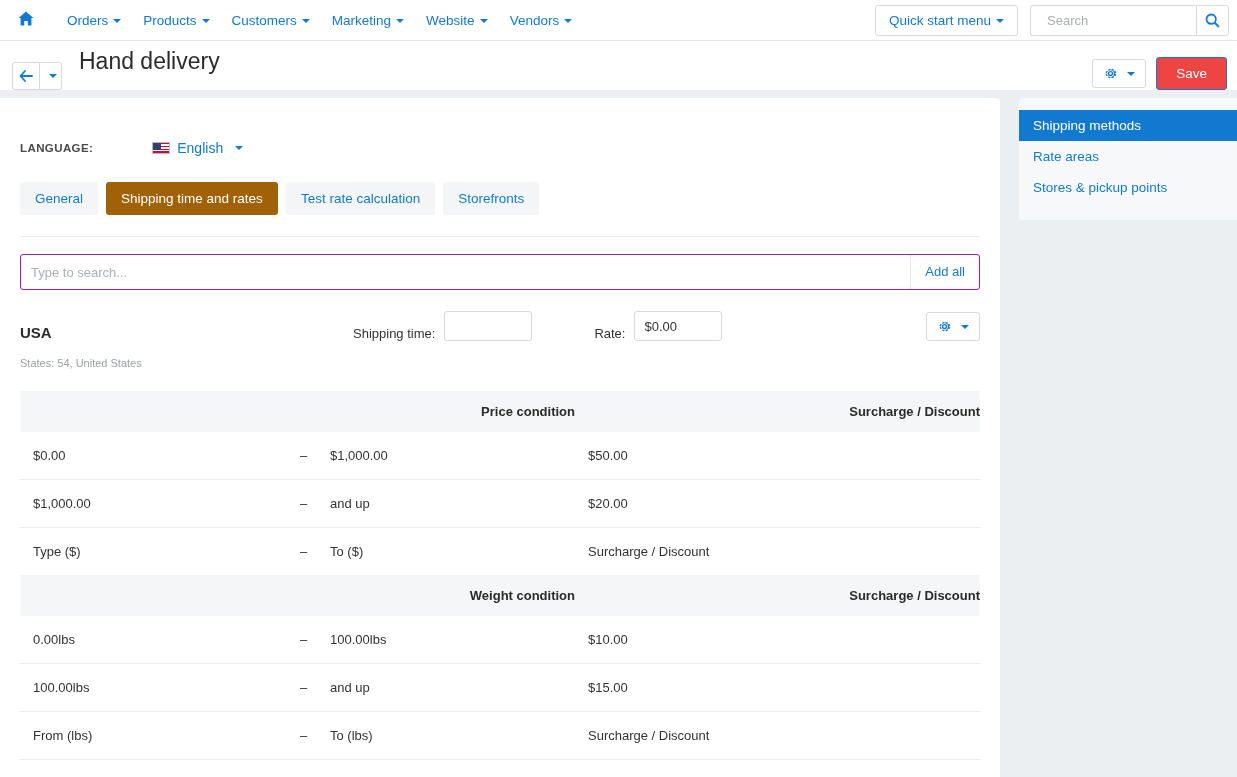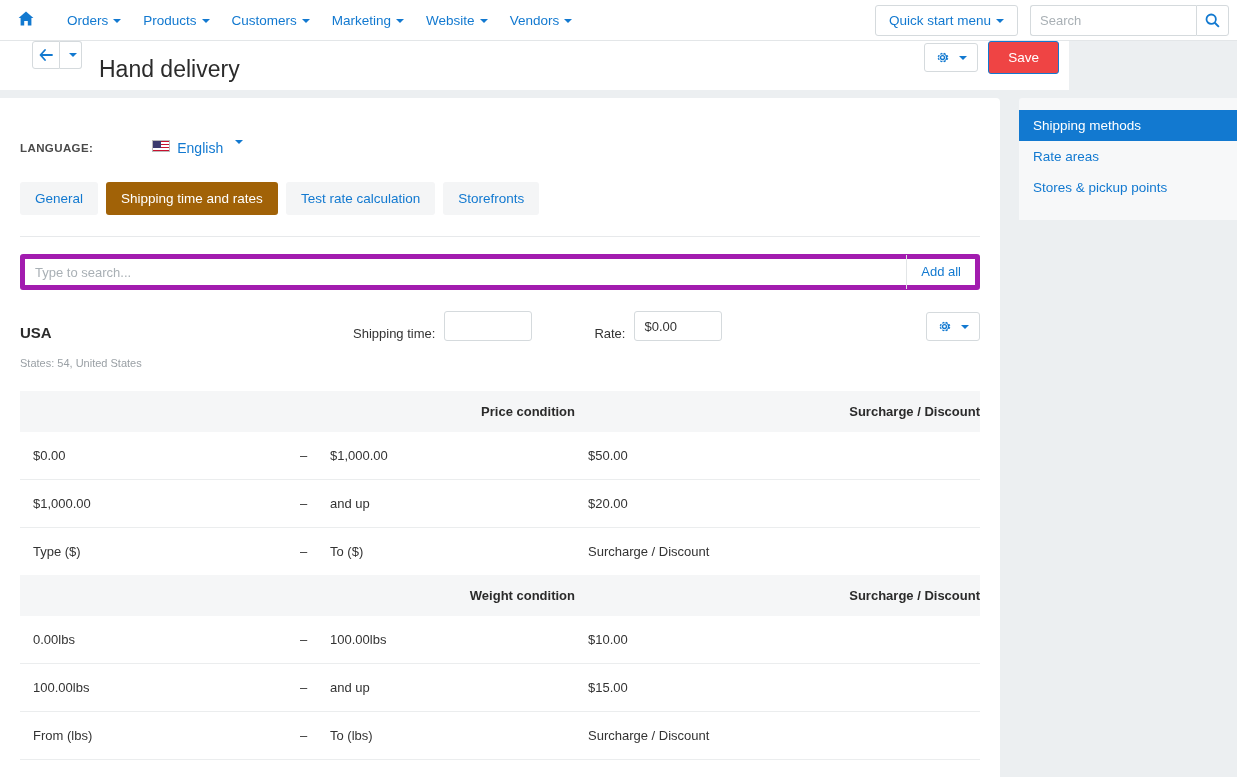--- a/index.html
+++ b/index.html
@@ -43,38 +43,38 @@
   .qsm-btn {
     border: 1px solid #d5dadd; border-radius: 3px; background: #fff;
     color: #1279d0; font-size: 13.5px; padding: 7px 13px;
     cursor: pointer; white-space: nowrap;
   }
   .search-group { display: flex; align-items: stretch; }
   .search-input {
     width: 166px; height: 31px;
     border: 1px solid #d5dadd; border-right: none;
     border-radius: 3px 0 0 3px;
-    padding: 0 9px; font-size: 13px; outline: none;
+    padding: 0 16px; font-size: 13px; outline: none;
     font-family: "Liberation Sans", sans-serif;
     color: #333;
   }
   .search-input::placeholder { color: #a9b0b5; }
   .search-btn {
     width: 33px; height: 31px;
     border: 1px solid #d5dadd; border-radius: 0 3px 3px 0;
     background: #fff; color: #1279d0; cursor: pointer;
     display: flex; align-items: center; justify-content: center;
     padding: 0;
   }
 
   
   .titlebar {
-    position: absolute; left: 0; top: 41px; width: 1069px; height: 49px;
+    position: absolute; left: 0; top: 41px; width: 1237px; height: 49px;
     background: #ffffff;
-    display: flex; align-items: flex-start; padding-left: 20px;
+    display: flex; align-items: flex-end;
   }
   .back-group { display: flex; margin-left: 12px; }
   .back-btn {
     width: 28px; height: 28px;
     border: 1px solid #d5dadd; border-radius: 3px 0 0 3px;
     background: #fff; color: #1279d0; cursor: pointer;
     display: flex; align-items: center; justify-content: center;
     font-size: 14px; padding: 0;
   }
   .back-caret-btn {
@@ -109,21 +109,21 @@
   }
   .lang-row {
     display: flex; align-items: center;
     padding: 42px 0 0 20px;
   }
   .lang-label {
     font-size: 11.5px; font-weight: bold; color: #4a4a4a;
     letter-spacing: .4px;
   }
   .lang-select {
-    display: flex; align-items: flex-start; gap: 7px; margin-left: 59px;
+    display: flex; align-items: center; gap: 7px; margin-left: 59px;
     cursor: pointer;
   }
   .flag {
     width: 18px; height: 12px; border: 1px solid #bbb;
     background:
       linear-gradient(180deg,
         #c8102e 0 14%, #fff 14% 28%, #c8102e 28% 42%, #fff 42% 56%,
         #c8102e 56% 70%, #fff 70% 85%, #c8102e 85% 100%);
     position: relative; display: inline-block;
   }
@@ -144,21 +144,21 @@
   }
   .tab.active { background: #a16207; color: #ffffff; }
 
   .divider {
     height: 1px; background: #e7e9eb; margin: 21px 20px 0 20px;
   }
 
   .searchbar-row {
     display: flex; align-items: center;
     margin: 17px 20px 0 20px;
-    border: 5px solid #a21caf; border-radius: 3px;
+    border: 1px solid #a21caf; border-radius: 3px;
     background: #fff; height: 36px;
   }
   .searchbar-input {
     flex: 1; border: none; outline: none; height: 34px;
     padding: 0 10px; font-size: 13px;
     font-family: "Liberation Sans", sans-serif; color: #333;
     background: transparent;
   }
   .searchbar-input::placeholder { color: #a9b0b5; }
   .addall-link {

